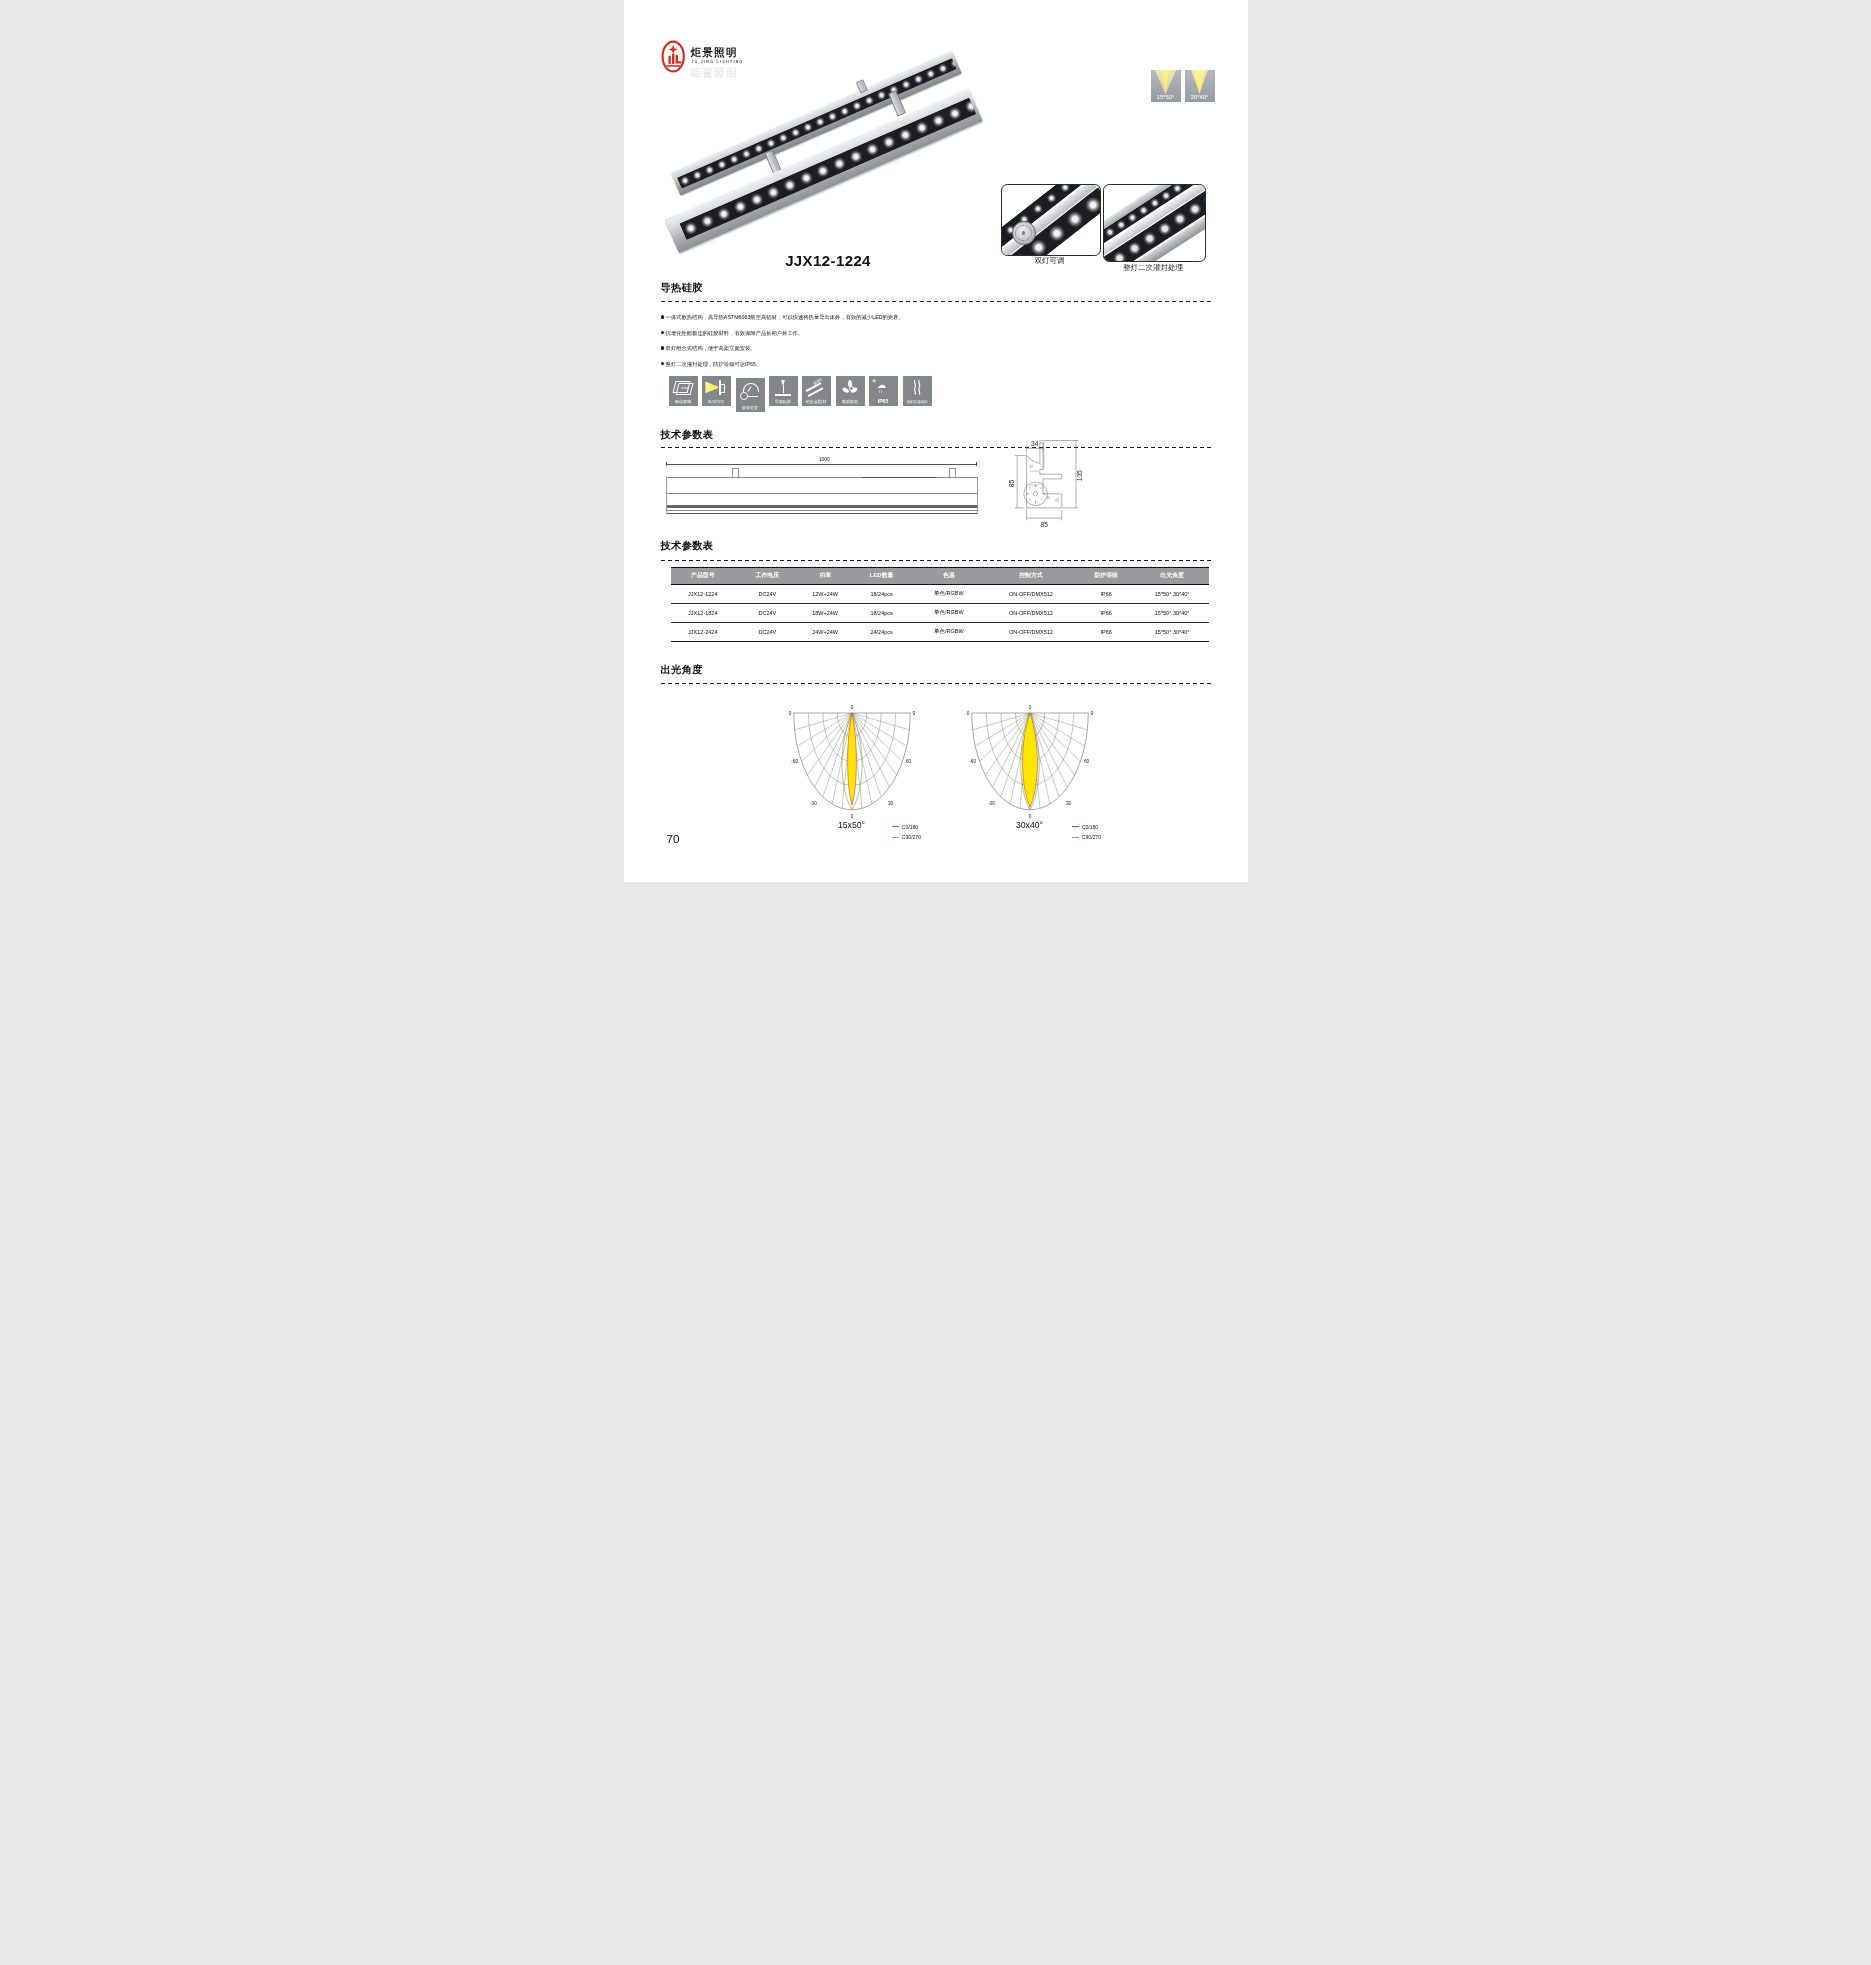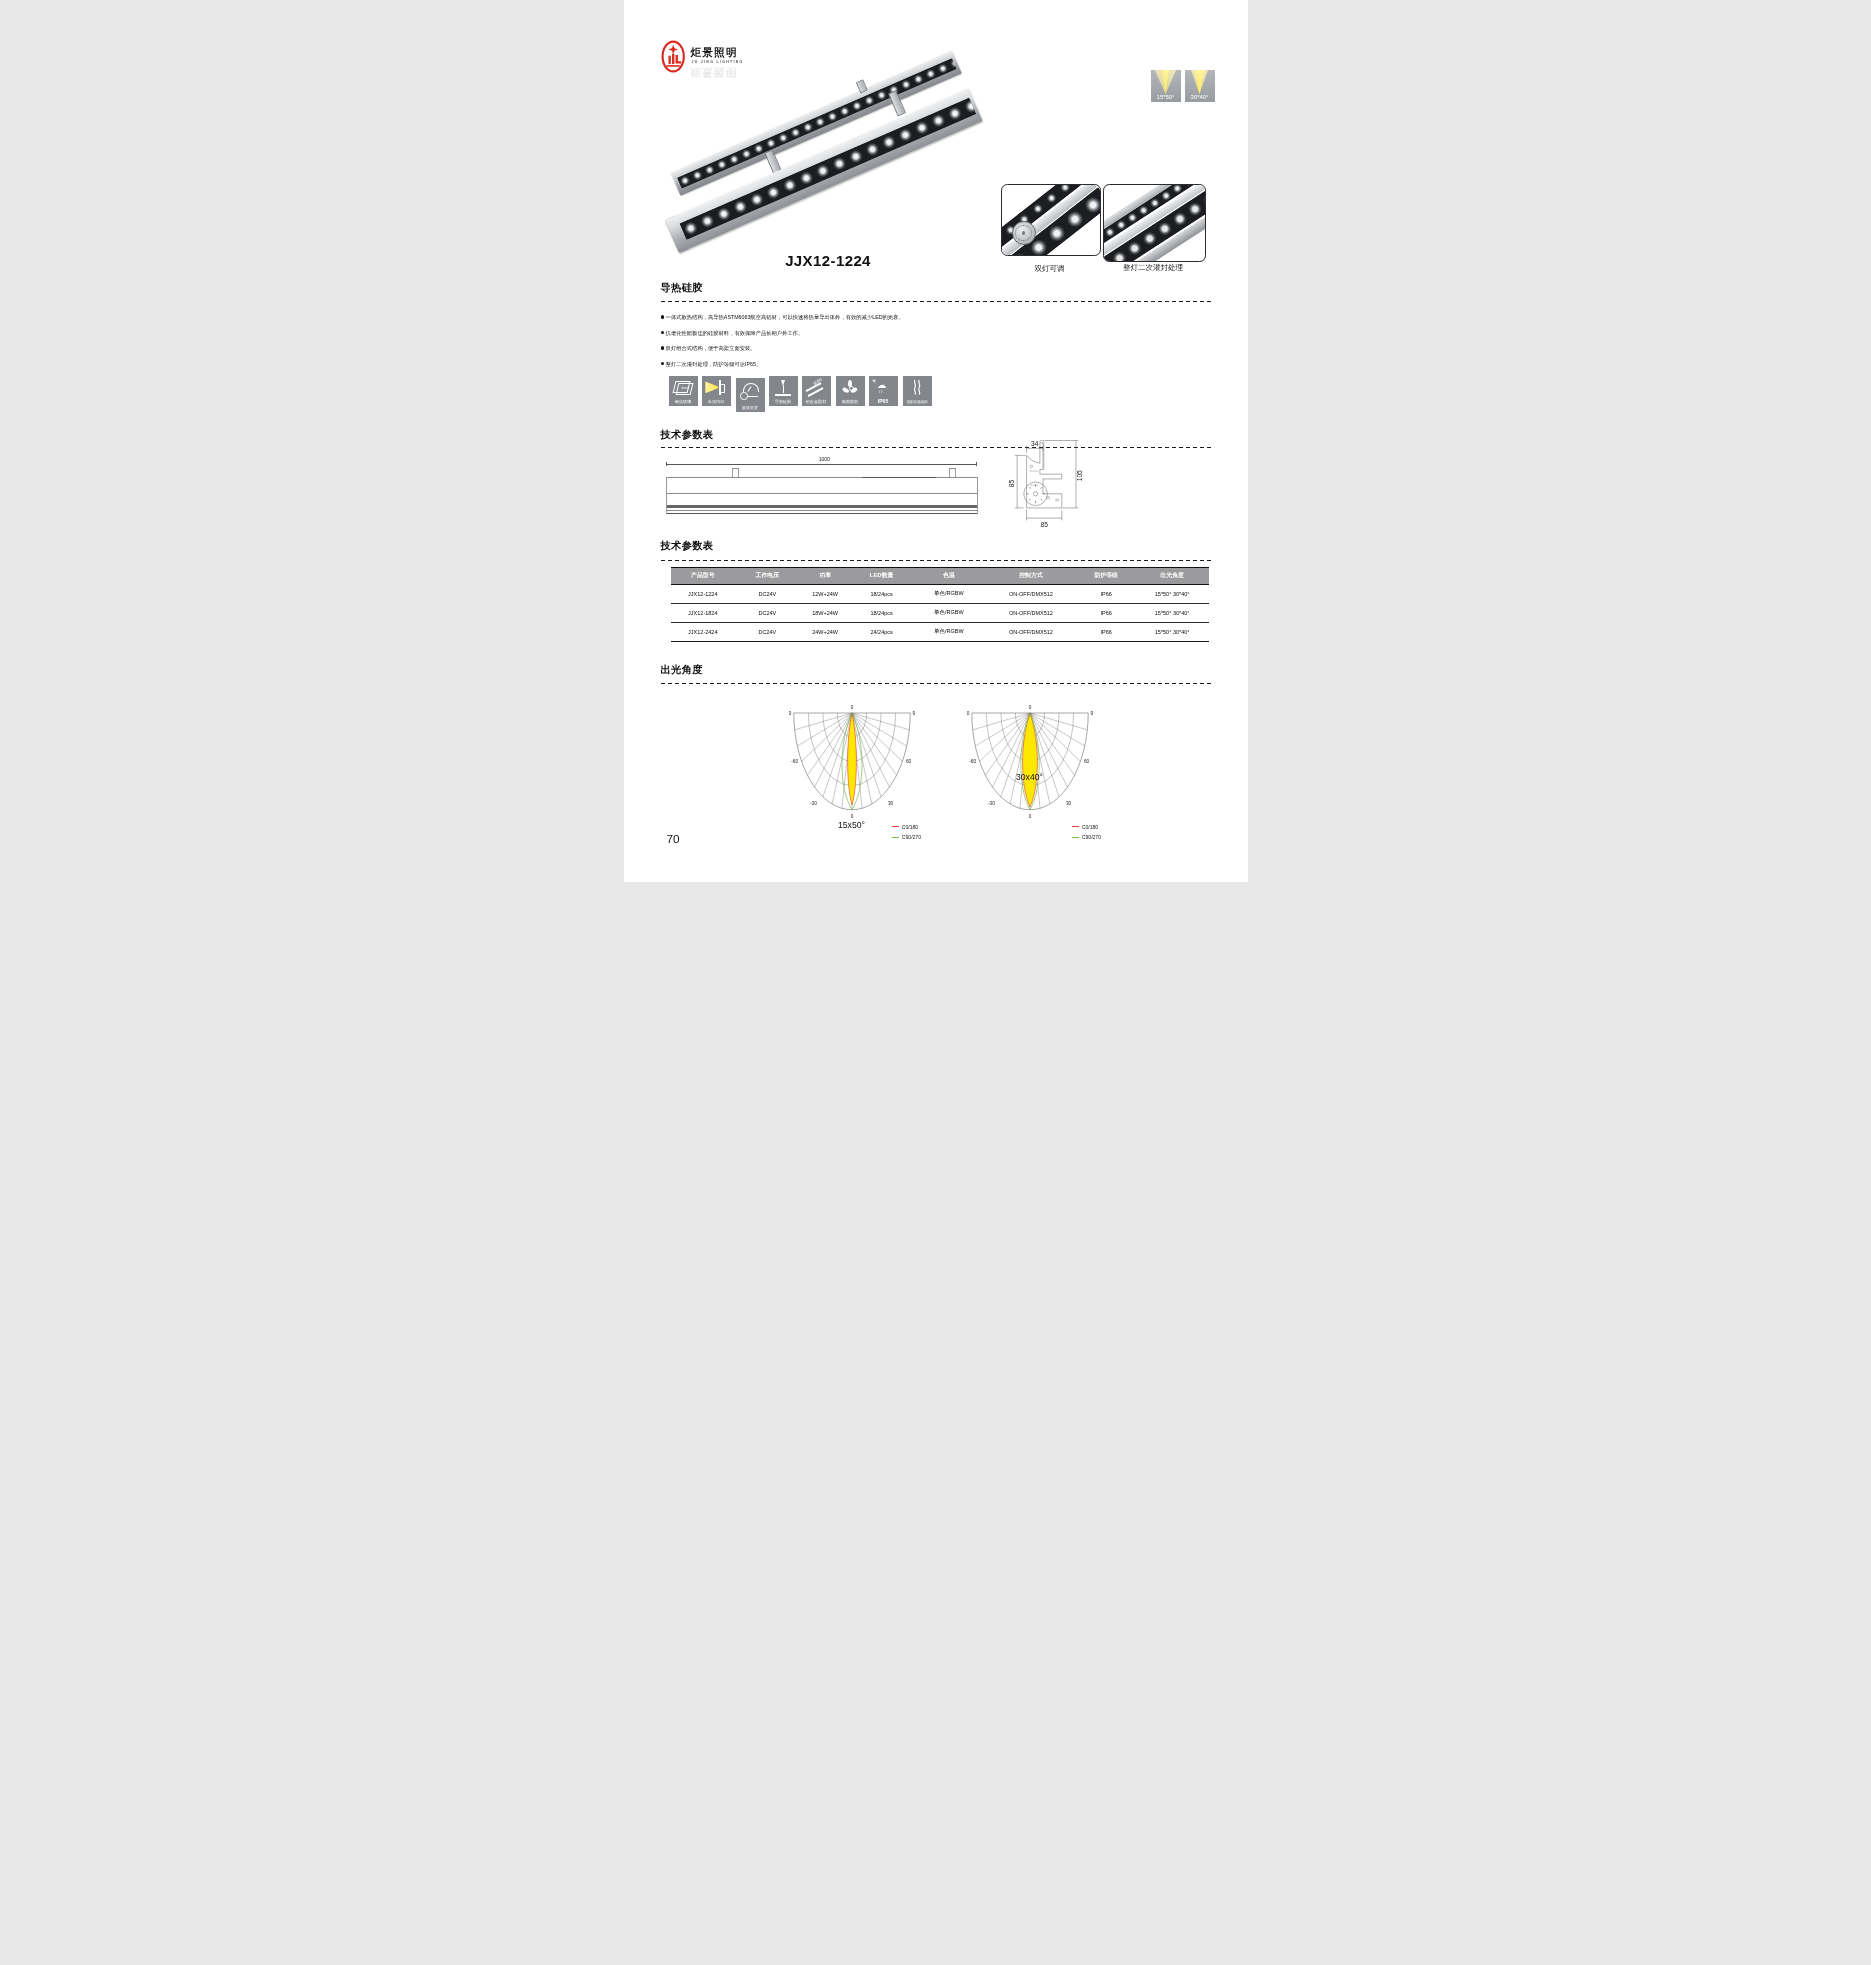--- a/index.html
+++ b/index.html
@@ -142,21 +142,21 @@
     <div class="mini-rot" style="left:-13.8px;top:0px;width:130px;height:90px;transform:rotate(-38deg)">
       <div class="mini-bar led-strip" style="left:7.9px;top:11px;width:118px;height:15.7px;background-size:17.3px 100%"></div>
       <div class="mini-bar" style="left:3.9px;top:29px;width:122px;height:8.6px;background:linear-gradient(180deg,#e8eaec,#b9bcc0)"></div>
       <div class="mini-bar led-strip" style="left:9.4px;top:39px;width:118px;height:22px;background-size:23px 100%;background-image:radial-gradient(circle at 11px 50%,#f2f2f2 0 3.1px,#c2c5c7 3.5px,#64676b 5.5px,#2a2c2f 7.5px,rgba(0,0,0,0) 7.9px)"></div>
     </div>
     <div class="hinge" style="left:10.2px;top:36px;width:22px;height:22px">
       <div class="hinge-ring"></div>
         <div class="hinge-dot"></div>
     </div>
   </div>
-  <div class="abs caption" style="left:377px;top:264px;width:98px">双灯可调</div>
+  <div class="abs caption" style="left:377px;top:256px;width:98px">双灯可调</div>
 
   <div class="abs thumb" style="left:479px;top:184px;width:101px;height:76px">
     <div class="mini-rot" style="left:-17.7px;top:-5.9px;width:149px;height:110px;transform:rotate(-33deg)">
       <div class="mini-bar" style="left:0;top:13.4px;width:141px;height:6.3px;background:linear-gradient(180deg,#dfe1e3,#aaadb1)"></div>
       <div class="mini-bar led-strip" style="left:0;top:20.4px;width:141px;height:11.8px;background-size:13.4px 100%"></div>
       <div class="mini-bar" style="left:0;top:34px;width:141px;height:7.9px;background:linear-gradient(180deg,#eef0f1,#c2c5c8)"></div>
       <div class="mini-bar led-strip" style="left:0;top:43px;width:141px;height:20.4px;background-size:18px 100%;background-image:radial-gradient(circle at 9px 50%,#e9e9e9 0 2.8px,#b5b8ba 3.1px,#55585c 4.7px,#232528 6.3px,rgba(0,0,0,0) 6.7px)"></div>
       <div class="mini-bar" style="left:0;top:65px;width:141px;height:10.2px;background:linear-gradient(180deg,#d4d6d8,#8f9296)"></div>
     </div>
   </div>
@@ -427,21 +427,21 @@
       <text x="6" y="32" font-size="12" fill="#222" text-anchor="end">-90</text>
       <text x="314" y="32" font-size="12" fill="#222" text-anchor="start">90</text>
       <text x="22.831999999999994" y="155" font-size="12" fill="#222" text-anchor="end">-60</text>
       <text x="297.168" y="155" font-size="12" fill="#222" text-anchor="start">60</text>
       <text x="62" y="261.036" font-size="12" fill="#222" text-anchor="middle">-30</text>
       <text x="258" y="261.036" font-size="12" fill="#222" text-anchor="middle">30</text>
       <text x="160" y="294" font-size="12" fill="#222" text-anchor="middle">0</text>
     </svg>
 
   <div class="abs chart-title" style="left:170px;top:820px;width:116px">15x50°</div>
-  <div class="abs chart-title" style="left:348px;top:772px;width:116px">30x40°</div>
+  <div class="abs chart-title" style="left:348px;top:820px;width:116px">30x40°</div>
 
   <div class="abs legend" style="left:268px;top:823px">
     <div class="item">
         <span class="leg-line" style="background:#e5413e"></span>
         <span>C0/180</span>
       </div>
     <div class="item">
         <span class="leg-line" style="background:#7cb94e"></span>
         <span>C90/270</span>
       </div>

